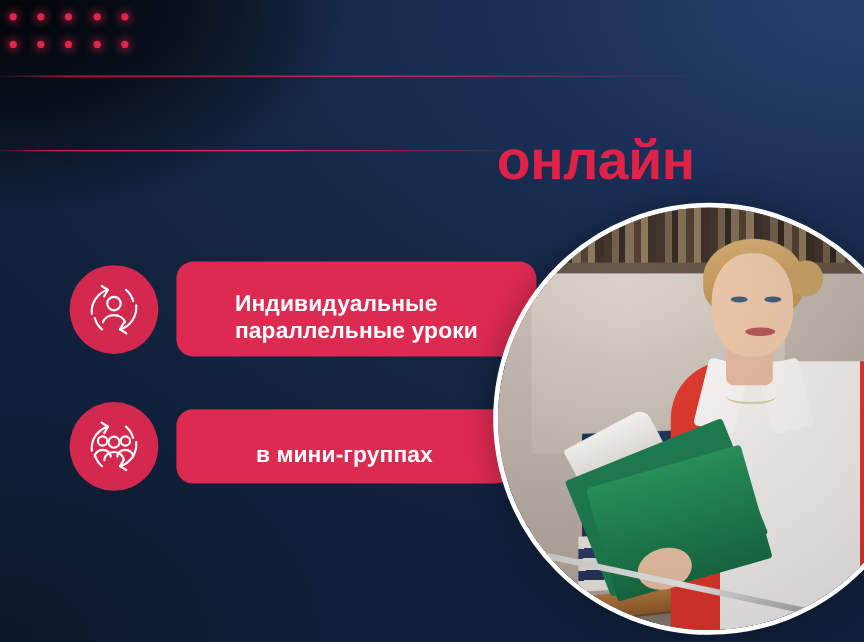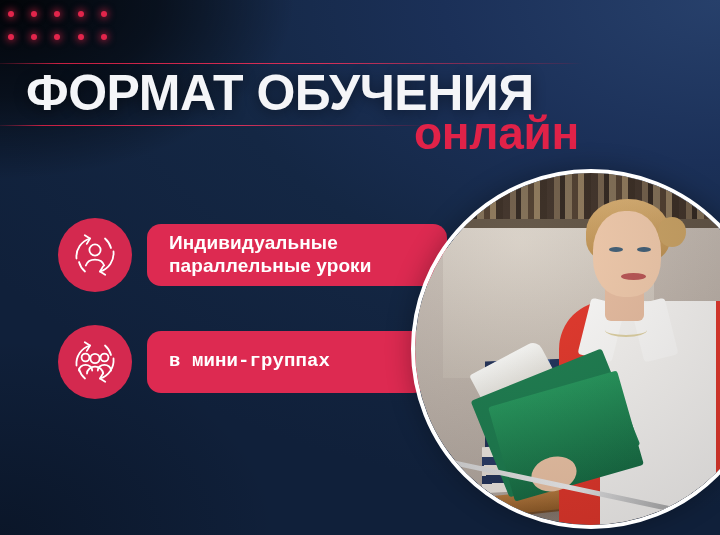--- a/index.html
+++ b/index.html
@@ -71,38 +71,39 @@
     white-space:nowrap;
   }
 
   
   .feature-row {
     position:absolute;
     display:flex; align-items:center;
     left:58px;
   }
   #feature-row-0 { top:218px; }
-  #feature-row-1 { top:325px;font-family:Liberation Mono, monospace; }
+  #feature-row-1 { top:335px; }
 
   .feature-icon {
     width:74px; height:74px; border-radius:50%;
     background:#d4294f;
     flex:0 0 74px;
     display:flex; align-items:center; justify-content:center;
     position:relative;
   }
   .feature-icon svg { display:block; }
 
   .feature-pill {
     margin-left:15px;
     background:#dd2a51;
     border-radius:14px;
     min-height:62px;
     display:flex; align-items:center;
-    padding:7px 22px 9px 22px;
+    padding:24px 22px 9px 22px;
+    justify-content:center;
   }
   .feature-pill .pill-text {
     color:#ffffff;
     font-weight:bold;
     font-size:19px;
     line-height:23px;
     white-space:pre-line;
     letter-spacing:0.1px;
   }
   #feature-row-0 .feature-pill { width:300px; }
@@ -222,21 +223,20 @@
         <span class="dot"></span>
       </div>
     <div class="dot-cell">
         <span class="dot"></span>
       </div>
   </div>
 
   <div class="rule" id="rule-top"></div>
   <div class="rule" id="rule-mid"></div>
 
-  <div id="headline">ФОРМАТ ОБУЧЕНИЯ</div>
   <div id="subheadline">онлайн</div>
 
   <div class="feature-row" id="feature-row-0">
     <div class="feature-icon">
       <svg width="58" height="58" viewBox="0 0 58 58" aria-hidden="true">
         <g fill="none" stroke="#ffffff" stroke-width="1.8" stroke-linecap="round" stroke-linejoin="round">
           <path d="M10.5 32.5 A19 19 0 0 1 24 12.5"></path>
           <path d="M47.5 25.5 A19 19 0 0 1 34 45.5"></path>
           <path d="M19 45.5 A19 19 0 0 1 13 36"></path>
           <path d="M39 12.5 A19 19 0 0 1 45 22"></path>

